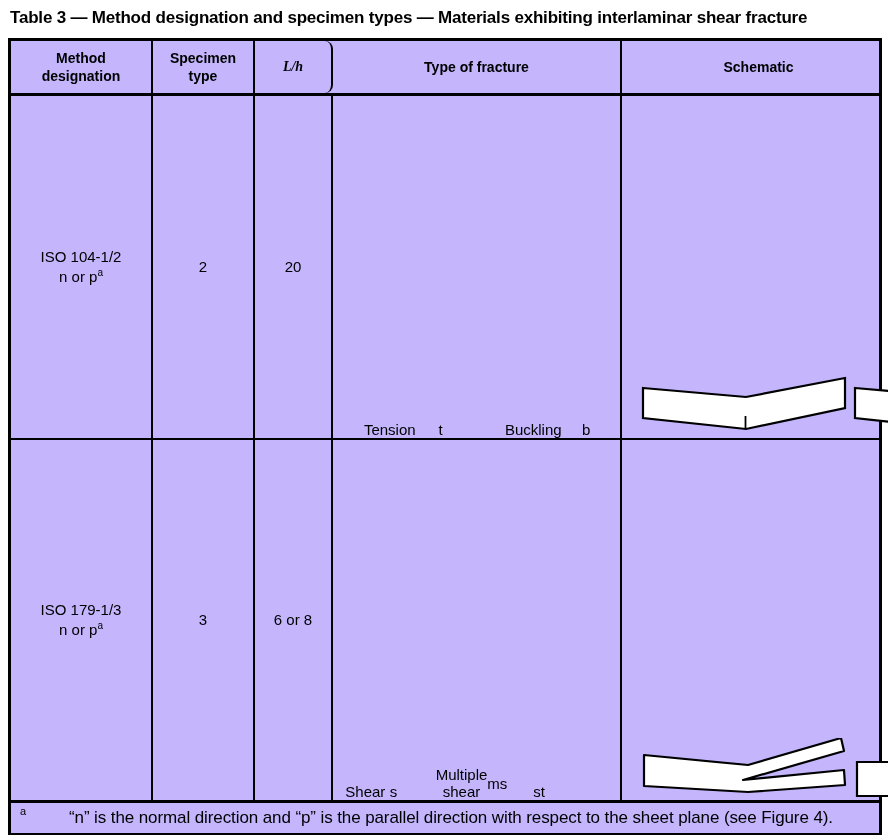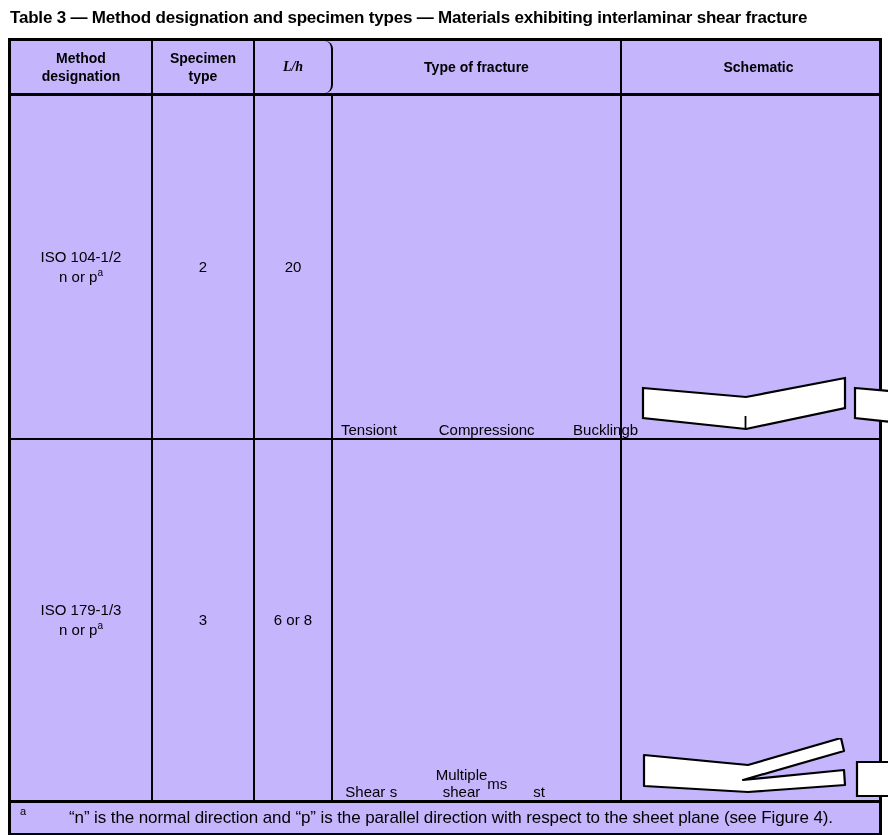--- a/index.html
+++ b/index.html
@@ -66,24 +66,20 @@
         <span>ISO 104-1/2</span>
         <span><span>n or p</span><sup>a</sup></span>
       </div>
       <div class="c vcell">2</div>
       <div class="c vcell">20</div>
 
       <div class="c stack">
         <div class="subrow">
           <span class="f-label">Tension</span>
           <span class="f-code">t</span>
-        </div>
-        <div class="subrow">
-          <span class="f-label">Compression</span>
-          <span class="f-code">c</span>
         </div>
         <div class="subrow">
           <span class="f-label">Buckling</span>
           <span class="f-code">b</span>
         </div>
       </div>
 
       <div class="c stack schecell">
         <div class="subrow">
 

